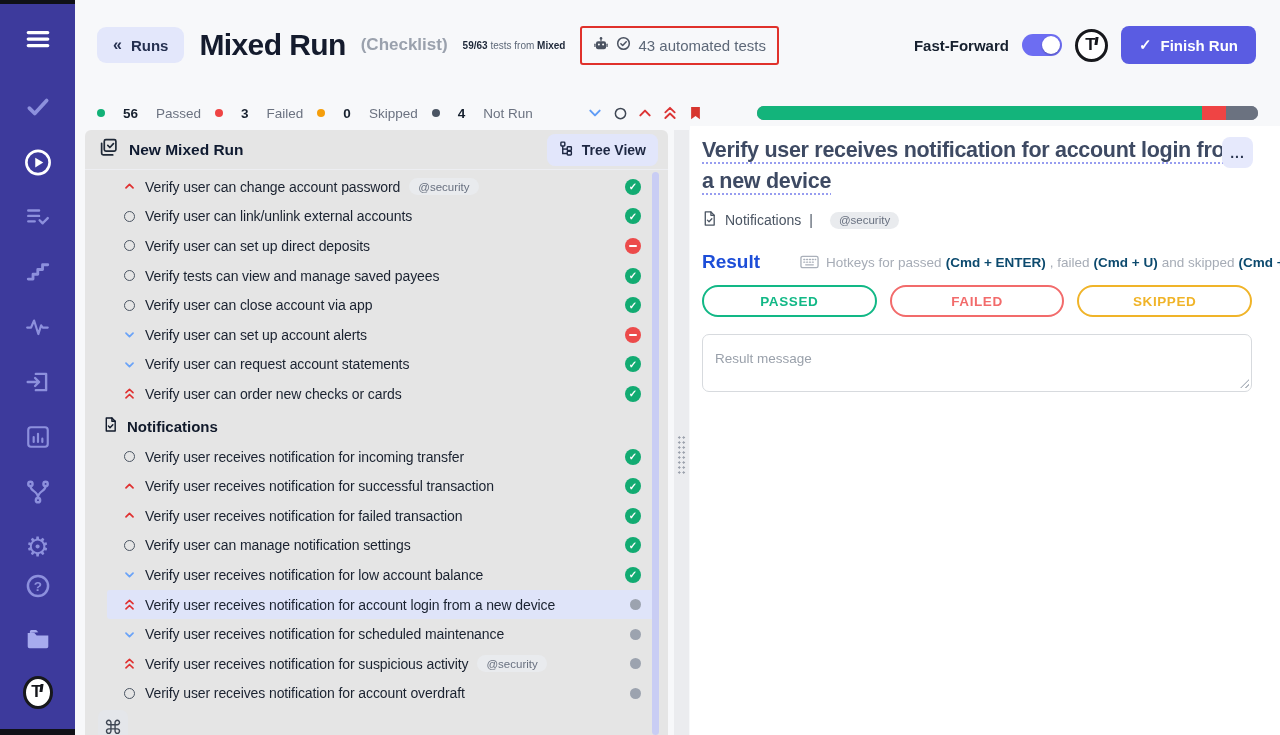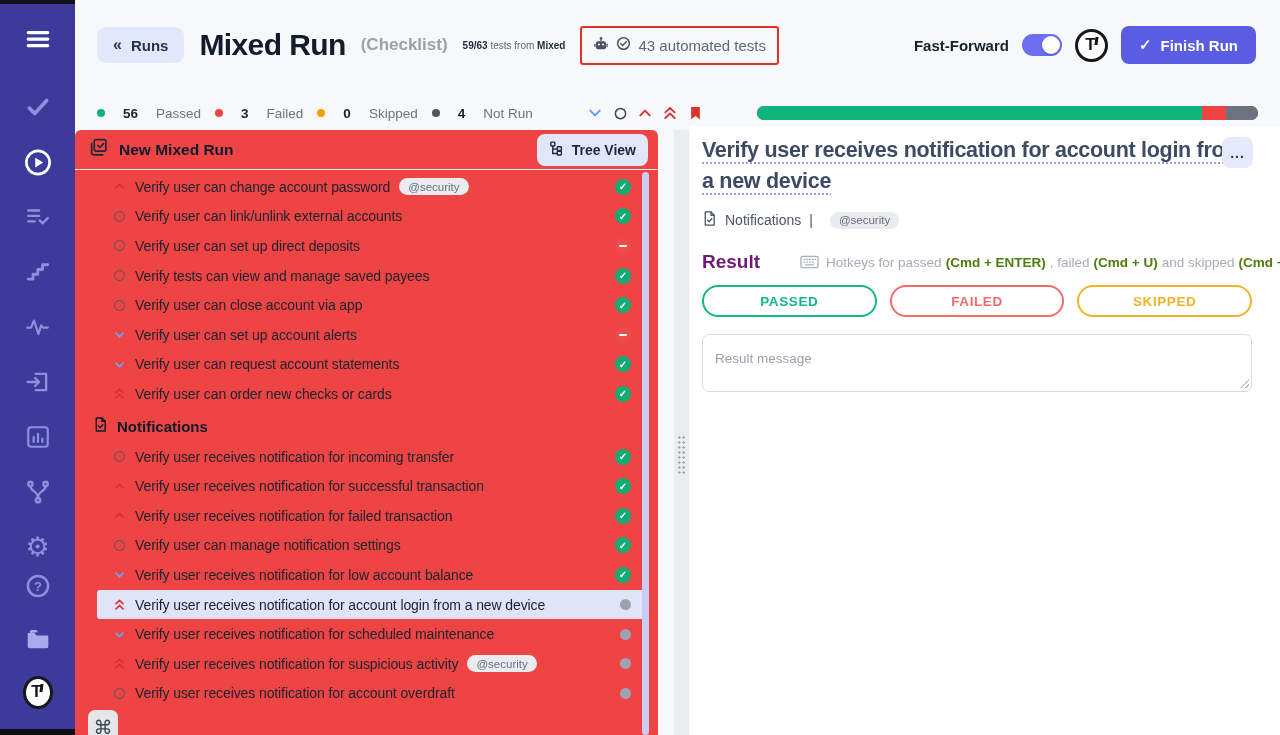--- a/index.html
+++ b/index.html
@@ -53,21 +53,21 @@
   .count { display:flex; align-items:center; gap:18px; margin-right:14px; font-size:13.5px; white-space:nowrap; }
   .count .dot { width:8px; height:8px; border-radius:50%; flex:none; }
   .count b { color:#16202e; }
   .count .lbl { color:#6b7280; }
   .filter-icons { display:flex; align-items:center; gap:8px; margin-left:40px; }
   .f-icon { width:17px; height:17px; display:flex; align-items:center; justify-content:center; cursor:pointer; }
   .progress { flex:1; margin-left:53px; height:14px; border-radius:7px; overflow:hidden; display:flex; background:#6b7280; }
   .progress .seg { height:100%; }
 
   
-  .list-panel { position:absolute; left:75px; top:130px; width:583px; height:605px; background:#ef4444;
+  .list-panel { position:absolute; left:85px; top:130px; width:583px; height:605px; background:#e5e5e5;
                 border-radius:6px 6px 0 0; }
   .panel-header { height:40px; display:flex; align-items:center; padding:0 10px 0 14px; border-bottom:1px solid #edeef2; }
   .panel-title { font-size:15.5px; font-weight:bold; color:#0f1a30; margin-left:11px; }
   .tree-btn { margin-left:auto; background:#e2e6fb; border:none; border-radius:8px; padding:7px 12px; display:flex;
               align-items:center; gap:8px; font-size:14px; font-weight:bold; color:#1d2742; cursor:pointer; }
   .rows { padding-top:2px; }
   .row { height:29.6px; display:flex; align-items:center; padding:0 17px 0 14px; margin:0 10px 0 22px; border-radius:3px; cursor:pointer; }
   .row.selected { background:#dfe4f9; }
   .row .marker { width:16px; display:flex; align-items:center; justify-content:center; flex:none; }
   .ring { width:11px; height:11px; border:1.6px solid #4b5563; border-radius:50%; }
@@ -92,24 +92,24 @@
 
   
   .detail-panel { position:absolute; left:690px; top:126px; width:590px; height:609px; background:#fff;
                   padding:9px 28px 0 12px; }
   .detail-title { font-size:21.5px; font-weight:bold; color:#3e4a63; line-height:31px; max-width:548px;
                   letter-spacing:-0.3px; text-decoration:underline dotted #979df0 2px; text-underline-offset:5px; }
   .more-btn { position:absolute; top:11px; right:27px; width:31px; height:31px; background:#e6e9fc; border:none;
               border-radius:8px; color:#2a3550; font-weight:bold; font-size:14px; letter-spacing:1px; cursor:pointer; }
   .crumb-row { margin-top:13px; display:flex; align-items:center; gap:8px; font-size:14px; color:#4b5563; }
   .result-row { margin-top:21px; display:flex; align-items:center; }
-  .result-heading { font-size:19px; font-weight:bold; color:#701a75; }
+  .result-heading { font-size:19px; font-weight:bold; color:#1d4ed8; }
   .hotkeys { margin-left:40px; font-size:13.5px; color:#a6acb6; display:flex; align-items:center; gap:4px; white-space:nowrap; }
   .hotkeys .kb { margin-right:3px; display:flex; }
-  .hotkeys .key { color:#4d7c0f; font-weight:bold; }
+  .hotkeys .key { color:#0c4a6e; font-weight:bold; }
   .verdict-row { margin-top:12px; display:flex; gap:13px; }
   .verdict-btn { flex:1; height:32px; border:2px solid; border-radius:16px; background:#fff; font-weight:bold;
                  font-size:13.5px; letter-spacing:0.6px; cursor:pointer; font-family:inherit; }
   .msg-box { margin-top:17px; position:relative; }
   .msg-box textarea { width:100%; height:58px; border:1px solid #d7dade; border-radius:7px; padding:16px 12px;
                       font-size:13.5px; color:#333; resize:none; font-family:inherit; display:block; }
   .msg-box textarea::placeholder { color:#9aa1ab; }
   .resize-grip { position:absolute; right:3px; bottom:4px; width:9px; height:9px;
                  background:repeating-linear-gradient(-45deg, transparent 0 2px, #b3b9c2 2px 3.4px);
                  clip-path:polygon(100% 0, 100% 100%, 0 100%); }

